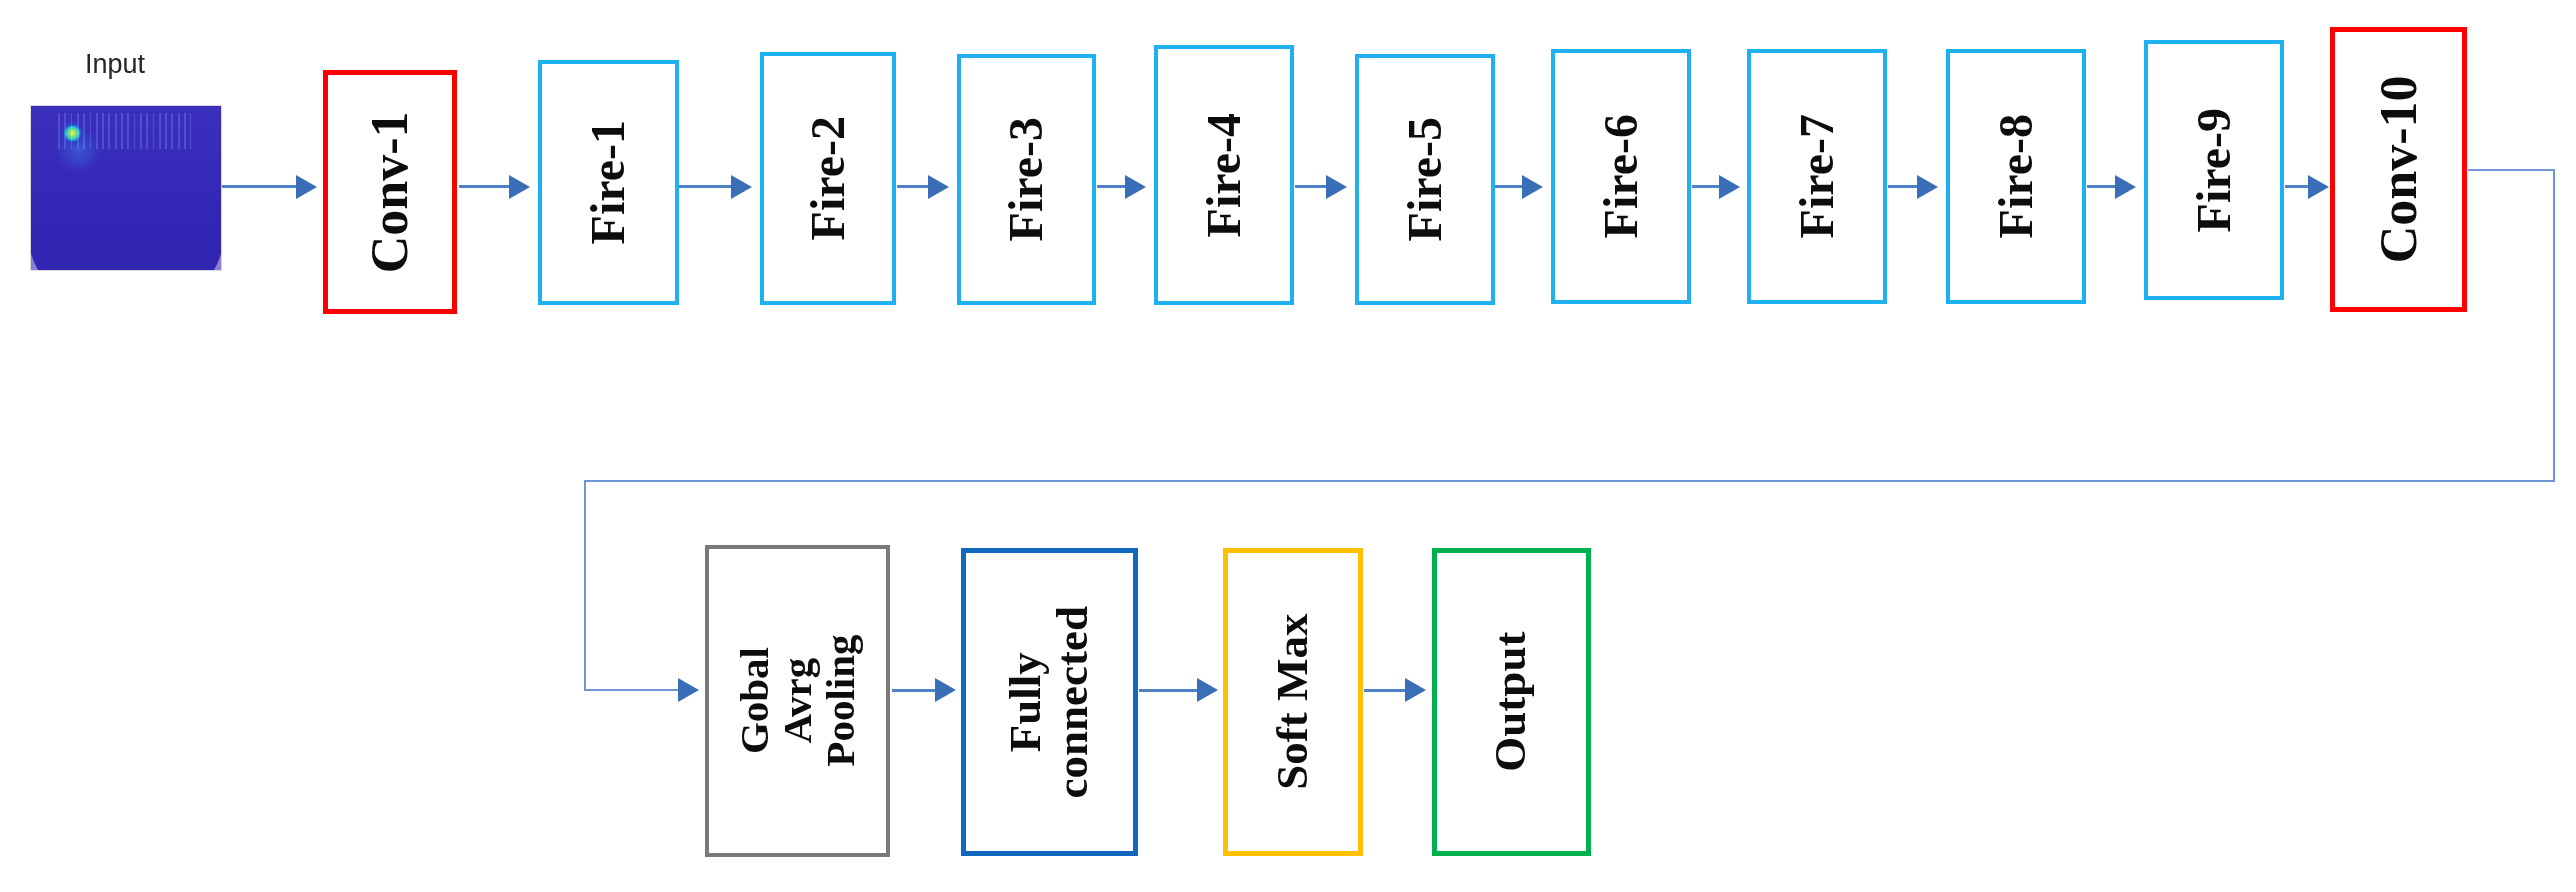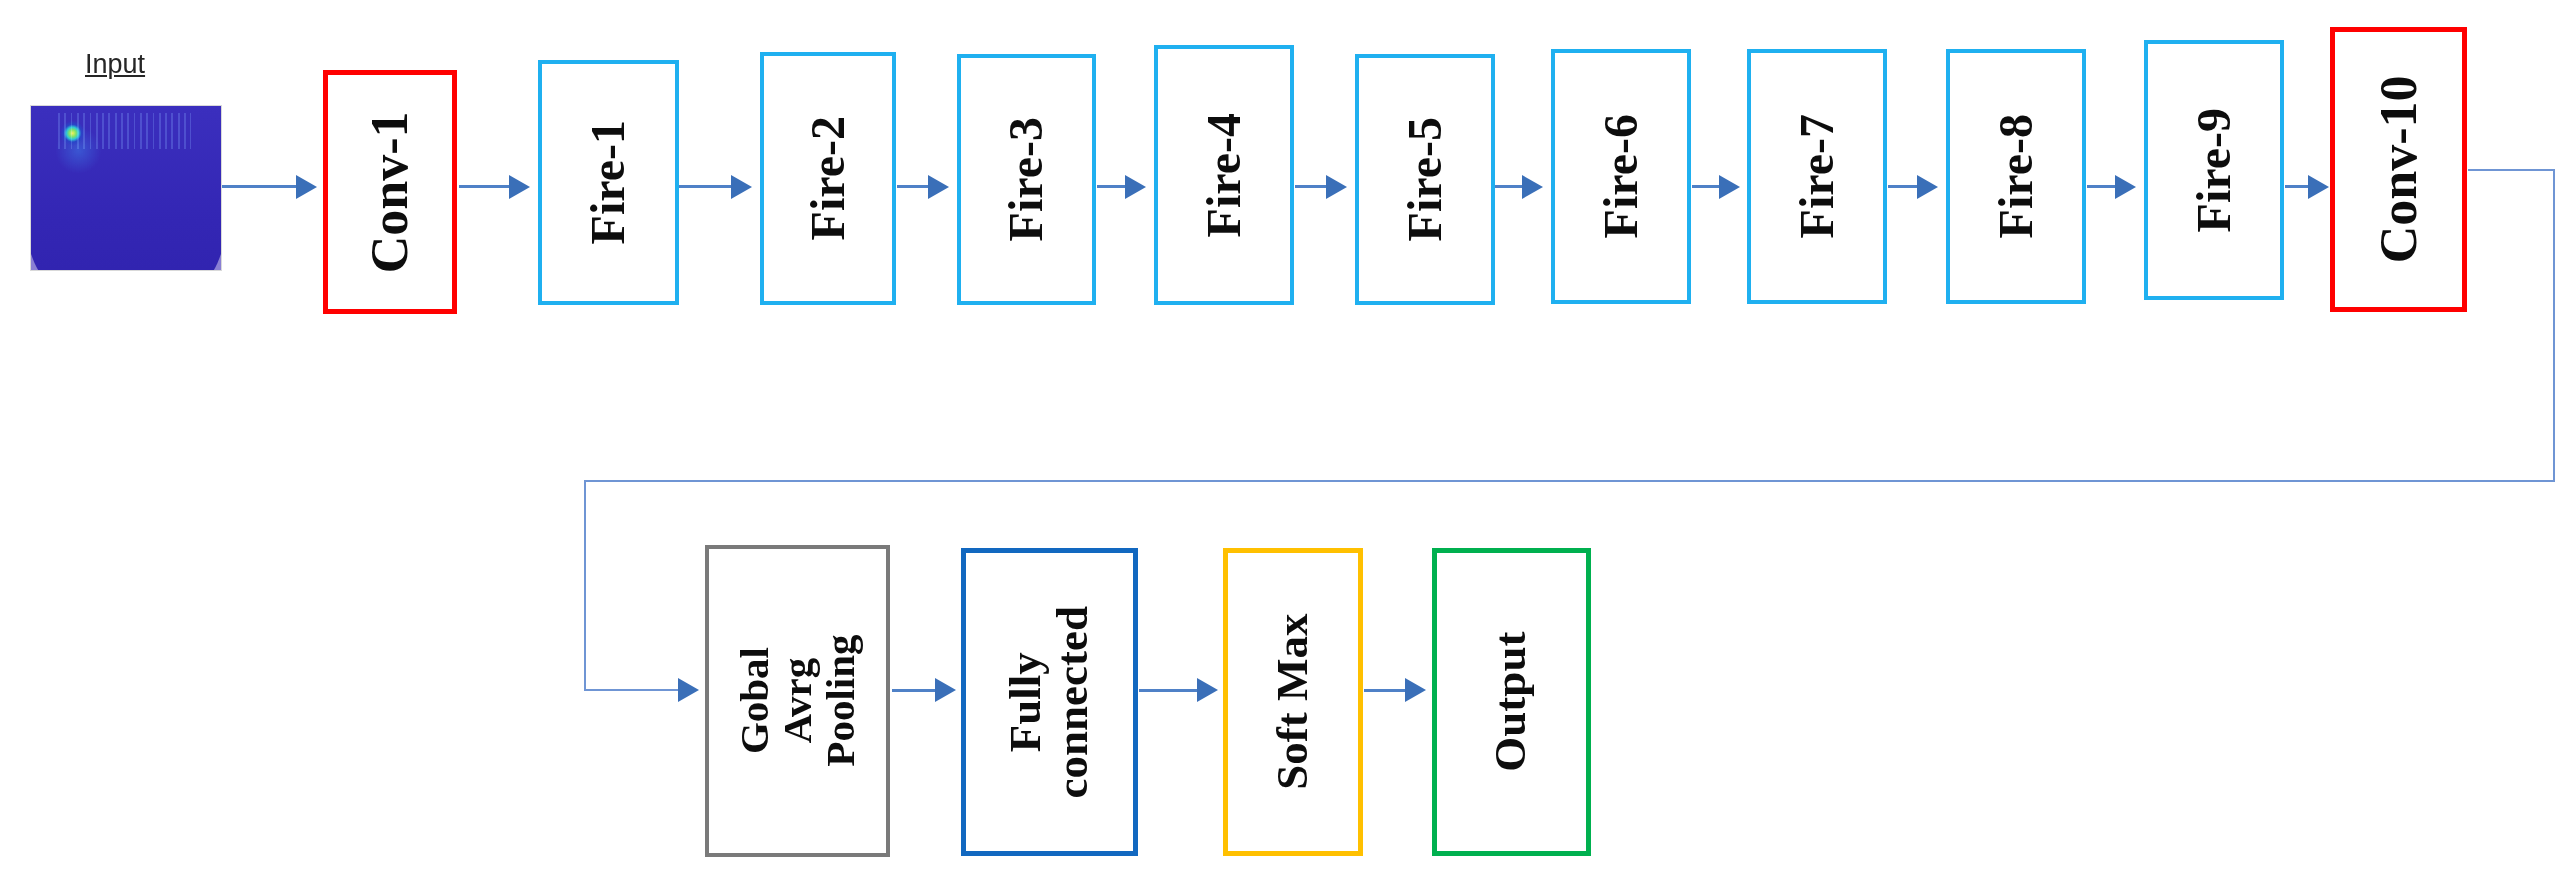--- a/index.html
+++ b/index.html
@@ -100,21 +100,21 @@
   }
   
   .route-h { position: absolute; height: 1.8px; background: #6f95d4; }
   .route-v { position: absolute; width: 1.8px; background: #6f95d4; }
 </style>
 </head>
 <body>
 
 <div id="canvas">
 
-  <div class="input-label" style="left:85px; top:49px;text-decoration:underline;">Input</div>
+  <div class="input-label" style="left:85px; top:49px;">Input</div>
 
   <div class="input-thumb" style="left:30px; top:105px; width:190px; height:164px;">
     <div class="input-dome"></div>
     <div class="input-streaks"></div>
   </div>
 
   <div class="hline" style="left:222px; top:185px; width:86px;"></div>
   <div class="arrowhead" style="left:296px; top:175px;"></div>
 
   <div class="block b-red" style="left:323px; top:70px; width:134px; height:244px;">

